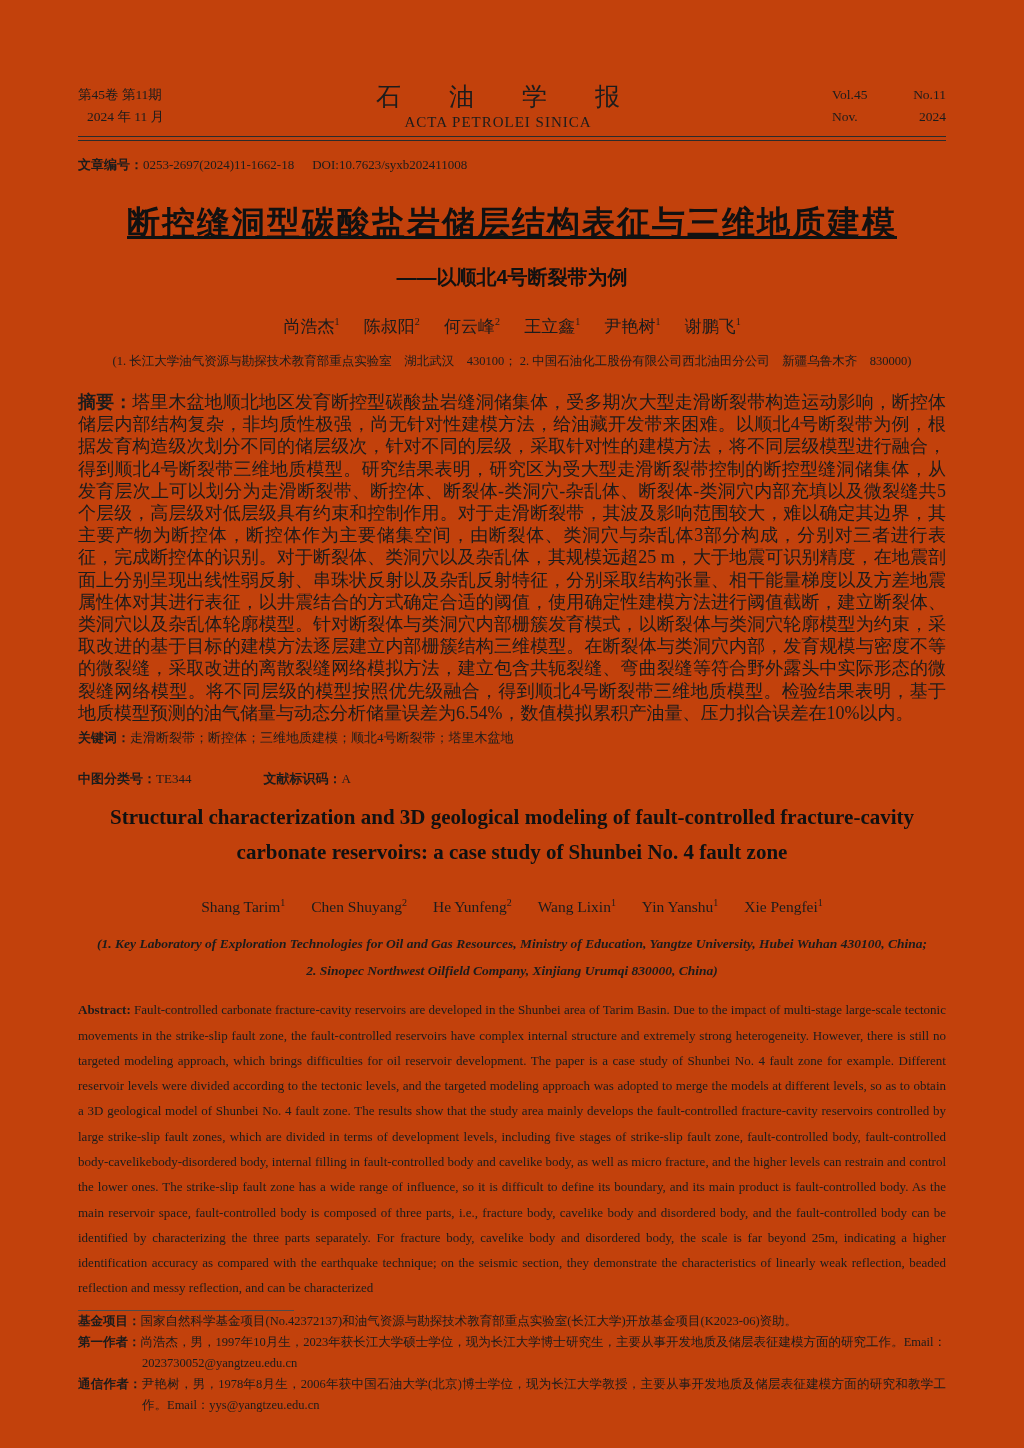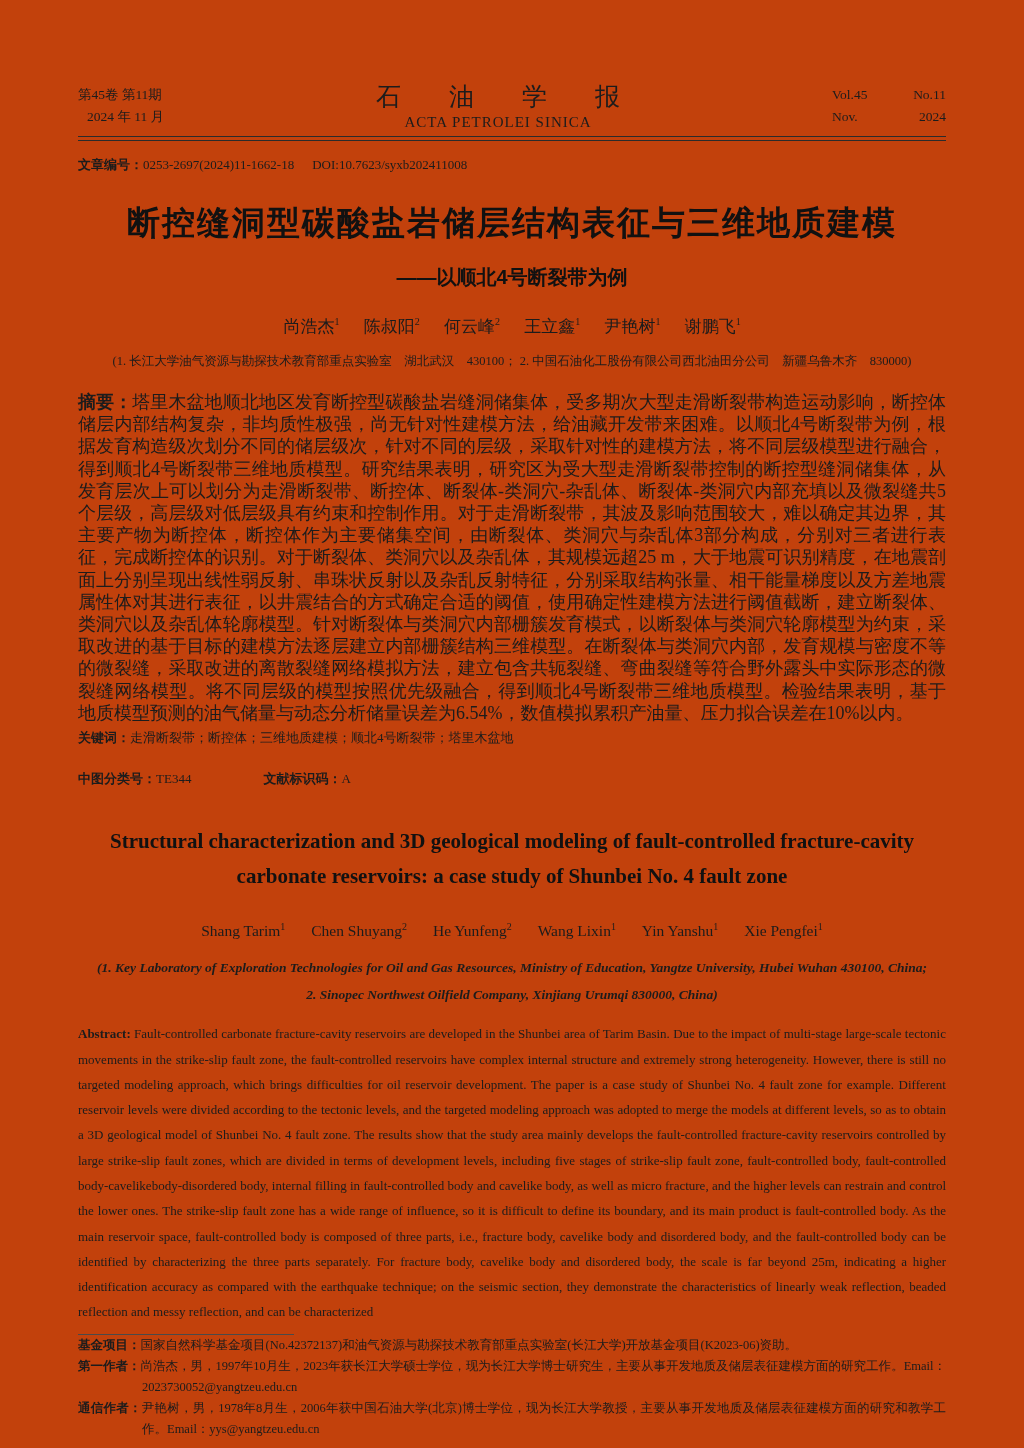--- a/index.html
+++ b/index.html
@@ -23,40 +23,40 @@
 
   .rule-double { border-top:1.5px solid #2b2b2b; border-bottom:1.5px solid #2b2b2b; height:5px; margin-top:5px; }
   .cn-label { font-weight:bold; font-family:"Liberation Sans","DejaVu Sans",sans-serif; }
 
   .article-no { margin-top:15px; font-size:13px; }
   .article-no .doi { margin-left:18px; }
 
   
   .title-cn {
     margin-top:27px; text-align:center; font-size:33px; font-weight:bold;
-    letter-spacing:2px; font-family:"Liberation Sans","DejaVu Sans",sans-serif; color:#111;
+    letter-spacing:2px; font-family:"Liberation Sans","DejaVu Sans",sans-serif; color:#111;text-decoration:underline;
   }
   .subtitle-cn {
     margin-top:18px; text-align:center; font-size:20px; font-weight:bold;
     font-family:"Liberation Sans","DejaVu Sans",sans-serif; color:#111;
   }
   .authors-cn { margin-top:24px; text-align:center; font-size:17px; }
   .authors-cn .author { margin:4px 10px; }
   sup { font-size:10px; }
   .affil-cn { margin-top:15px; text-align:center; font-size:12.5px; }
 
   
   .abstract-cn { margin-top:21px; font-size:18px; line-height:22.2px; text-align:justify; }
   .keywords { margin-top:3px; font-size:13px; line-height:22px; }
   .classification { margin-top:21px; font-size:13px; }
   .class-gap { display:inline-block; width:72px; }
 
   
   .title-en {
-    margin-top:36px; text-align:center; font-weight:bold; font-size:21px;
+    margin-top:12px; text-align:center; font-weight:bold; font-size:21px;
     line-height:35px; max-width:812px; margin-left:auto; margin-right:auto; color:#111;
   }
   .authors-en { margin-top:27px; text-align:center; font-size:15.5px; }
   .authors-en .author { margin:0 11px; }
   .affil-en {
     text-align:center; font-style:italic; font-size:13.5px; line-height:27px;
     max-width:832px; margin:14px auto 12px;font-weight:bold;
   }
   .abstract-en { margin-top:13px; font-size:13px; line-height:25.3px; text-align:justify; }
   .abstract-en .en-label { font-weight:bold; }

